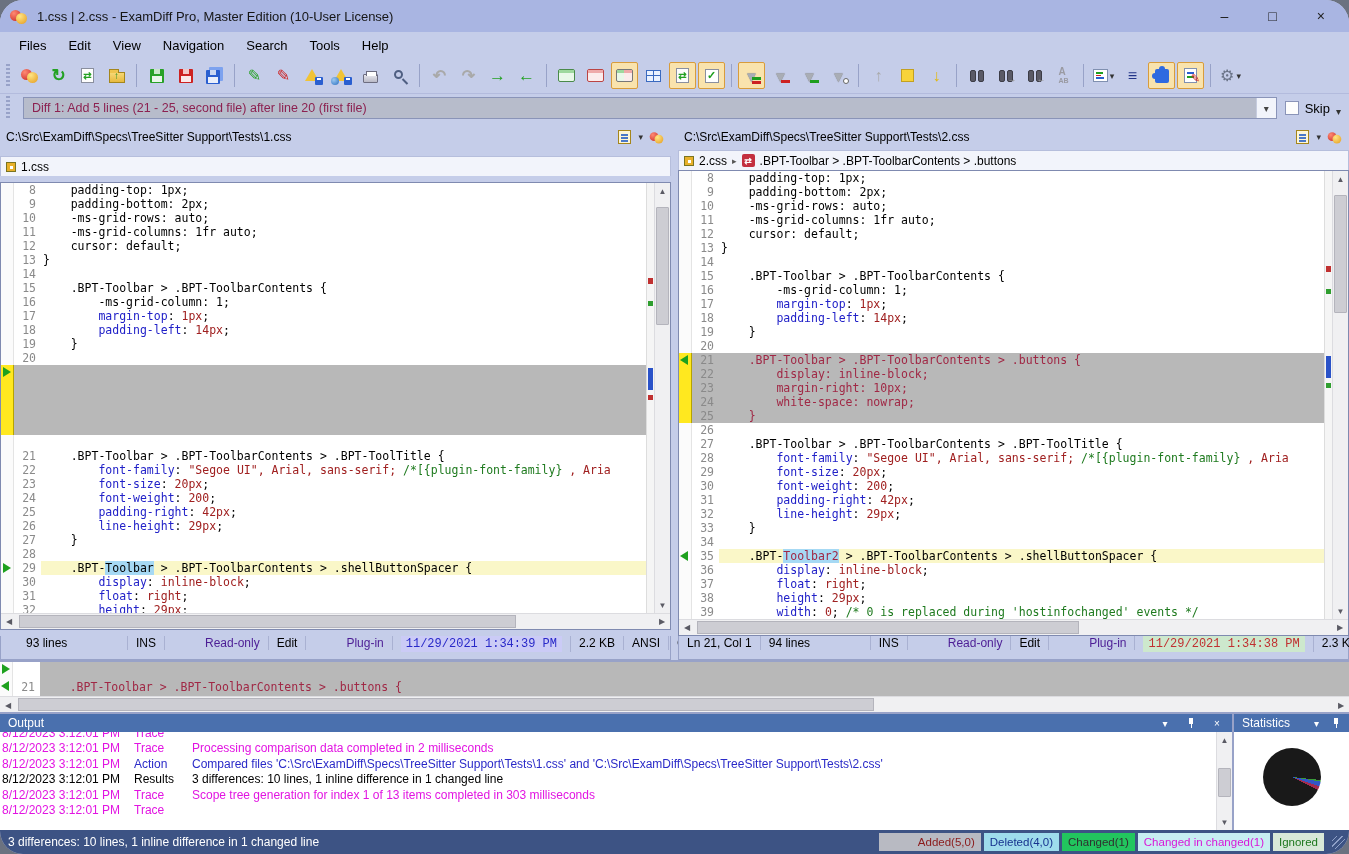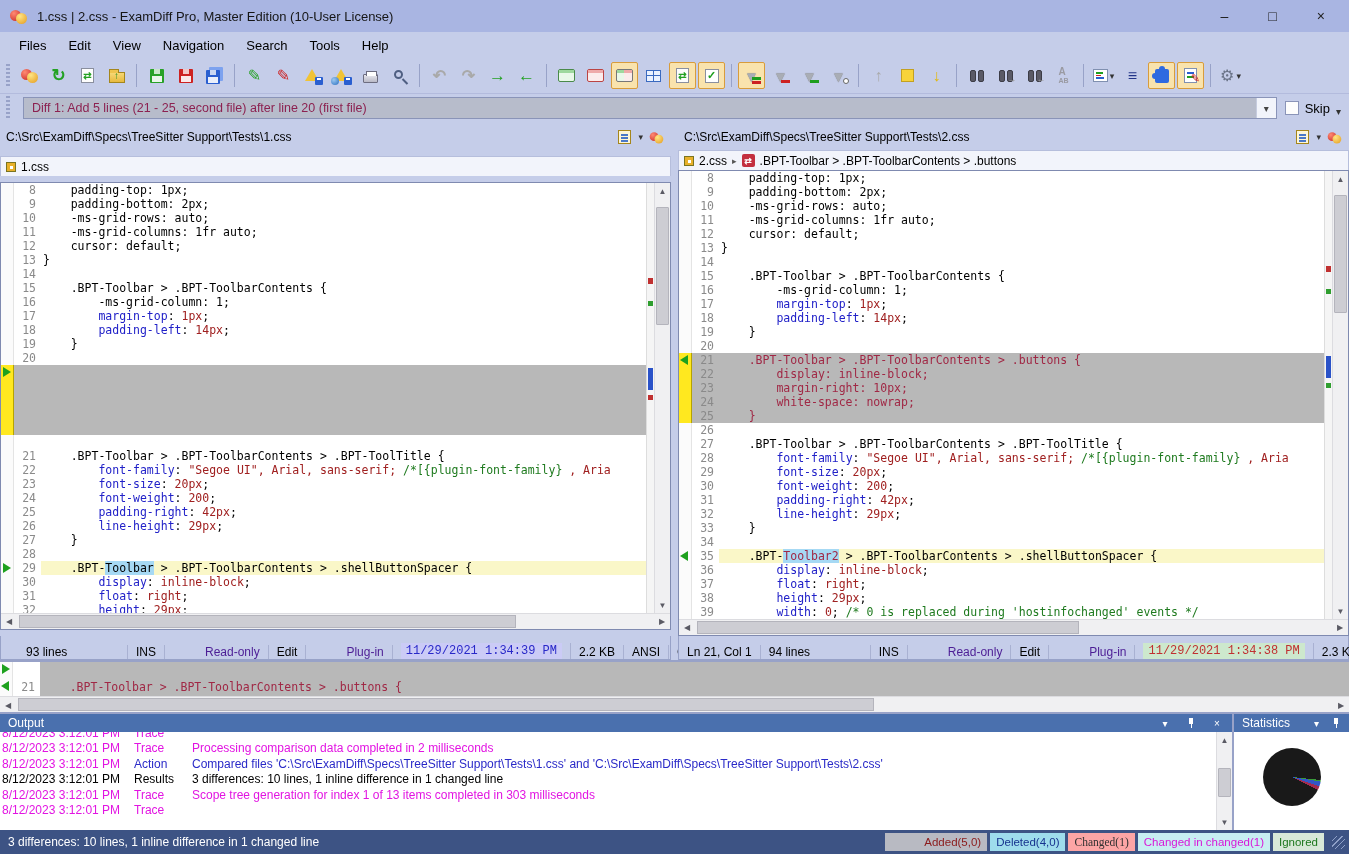--- a/index.html
+++ b/index.html
@@ -1,18 +1,18 @@
 <!DOCTYPE html>
 <html><head>
 <meta charset="utf-8">
 <style>
   html,body{margin:0;padding:0;background:#6b7280;}
   *{box-sizing:border-box;}
   #app{width:1349px;height:854px;display:flex;flex-direction:column;background:#c5cde9;
-       font-family:"Liberation Sans",sans-serif;color:#000;overflow:hidden;position:relative;}
+       font-family:"Liberation Sans",sans-serif;color:#000;overflow:hidden;position:relative;border-radius:23px;}
 
   
   .titlebar{height:32px;background:#a9b5e2;display:flex;align-items:center;padding:0 10px;gap:10px;flex:none;}
   .title-text{font-size:13px;color:#151515;}
   .win-controls{margin-left:auto;display:flex;gap:40px;font-size:14px;color:#222;padding-right:14px;}
   .win-controls span{cursor:default;}
 
   
   .menubar{height:26px;display:flex;align-items:center;padding:0 8px;flex:none;font-size:13px;}
   .mitem{padding:3px 11px;}
@@ -144,21 +144,21 @@
 
   .vsb{width:16px;flex:none;background:#f0f0f2;border-left:1px solid #dcdce0;display:flex;flex-direction:column;}
   .sbtn{height:16px;display:flex;align-items:center;justify-content:center;font-size:8px;color:#5a5a64;flex:none;}
   .strack{flex:1;position:relative;}
   .sthumb{position:absolute;left:1px;right:1px;background:#cdcdd3;border:1px solid #b4b4bc;border-radius:1px;}
   .hsb{height:16px;flex:none;background:#f0f0f2;border-top:1px solid #dcdce0;display:flex;}
   .hsb .sbtn{width:16px;height:100%;}
   .htrack{flex:1;position:relative;}
   .hthumb{position:absolute;top:1px;bottom:1px;background:#cdcdd3;border:1px solid #b4b4bc;}
 
-  .pstatus{height:24px;background:#c5cde9;border:1px solid #98a2c8;border-top:none;display:flex;align-items:flex-end;font-size:12px;flex:none;}
+  .pstatus{height:24px;background:#c5cde9;border:1px solid #98a2c8;border-top:none;display:flex;align-items:flex-start;font-size:12px;flex:none;}
   .seg{display:flex;align-items:center;padding:0 8px;border-right:1px solid #a9b1d2;white-space:nowrap;}
   .seg.fill{flex:1;}
   .seg.last{border-right:none;}
   .seg.dim{color:#4c1d95;margin-left:32px;}
   .seg .pill{padding:1px 5px;font-family:Liberation Mono, monospace;}
   .pill.blue{background:#cbcbf6;color:#2828c8;}
   .pill.green{background:#cde8cd;color:#c03030;}
 
   
   .mergestrip{flex:none;height:52px;border-top:2px solid #98a2c8;background:#fff;display:flex;flex-direction:column;}
@@ -695,20 +695,20 @@
       </div>
       <div class="pie"></div>
     </div>
   </div>
 
   <div class="mainstatus">
     <span class="sumtext">3 differences: 10 lines, 1 inline difference in 1 changed line</span>
     <span class="badges" id="badges">
         <span class="badge" style="background: rgb(184, 186, 194); color: rgb(139, 26, 26); padding-left: 39px;">Added(5,0)</span>
         <span class="badge" style="background: rgb(158, 220, 236); color: rgb(22, 50, 142);">Deleted(4,0)</span>
-        <span class="badge" style="background: #fca5a5; color: rgb(48, 48, 48); font-family: Liberation Serif, serif;">Changed(1)</span>
+        <span class="badge" style="background: #22c55e; color: rgb(48, 48, 48);">Changed(1)</span>
         <span class="badge" style="background: rgb(200, 238, 242); color: rgb(216, 22, 216);">Changed in changed(1)</span>
         <span class="badge" style="background: rgb(216, 232, 216); color: rgb(30, 120, 30);">Ignored</span>
       </span>
     <span class="grip"></span>
   </div>
 
 </div>
 
 </body></html>

